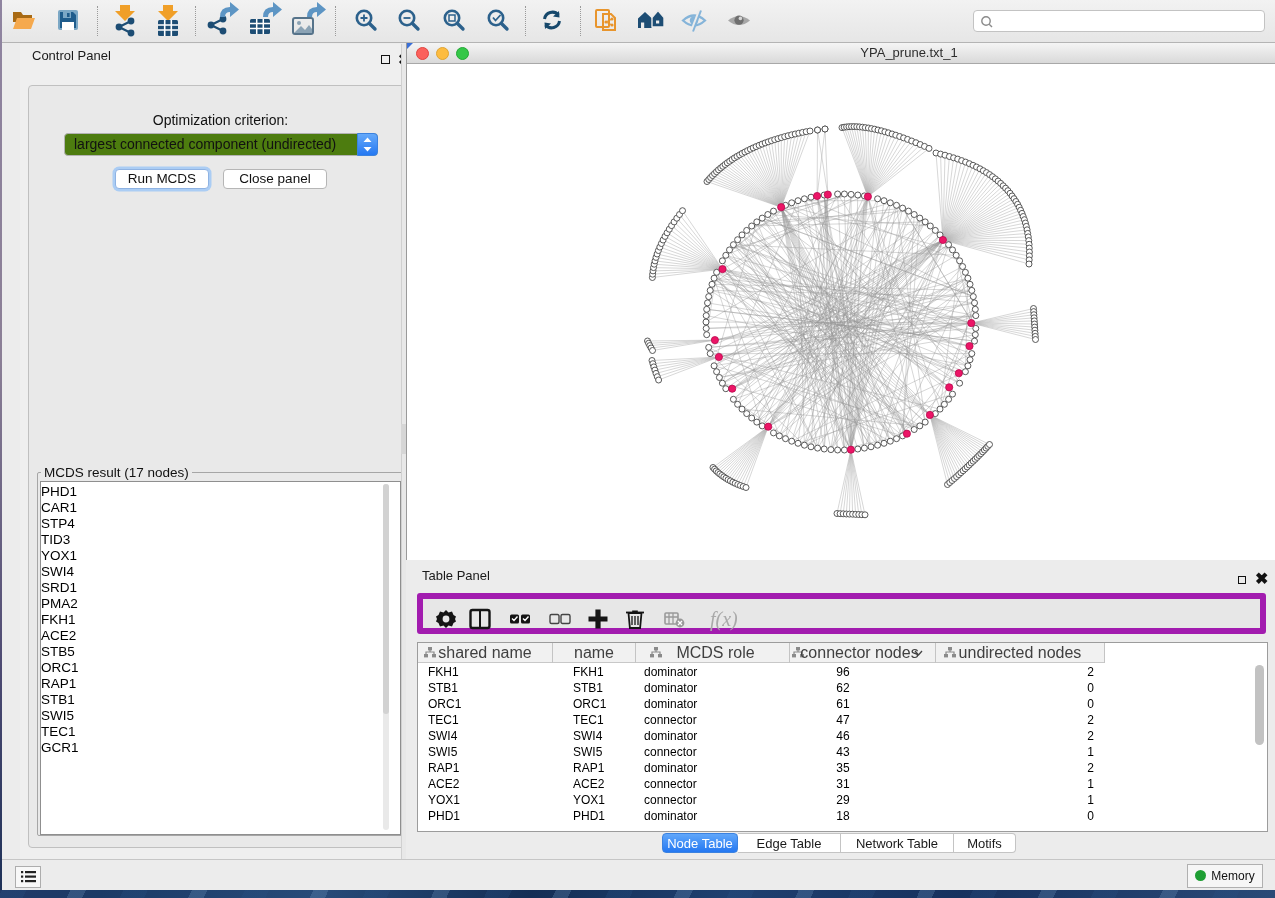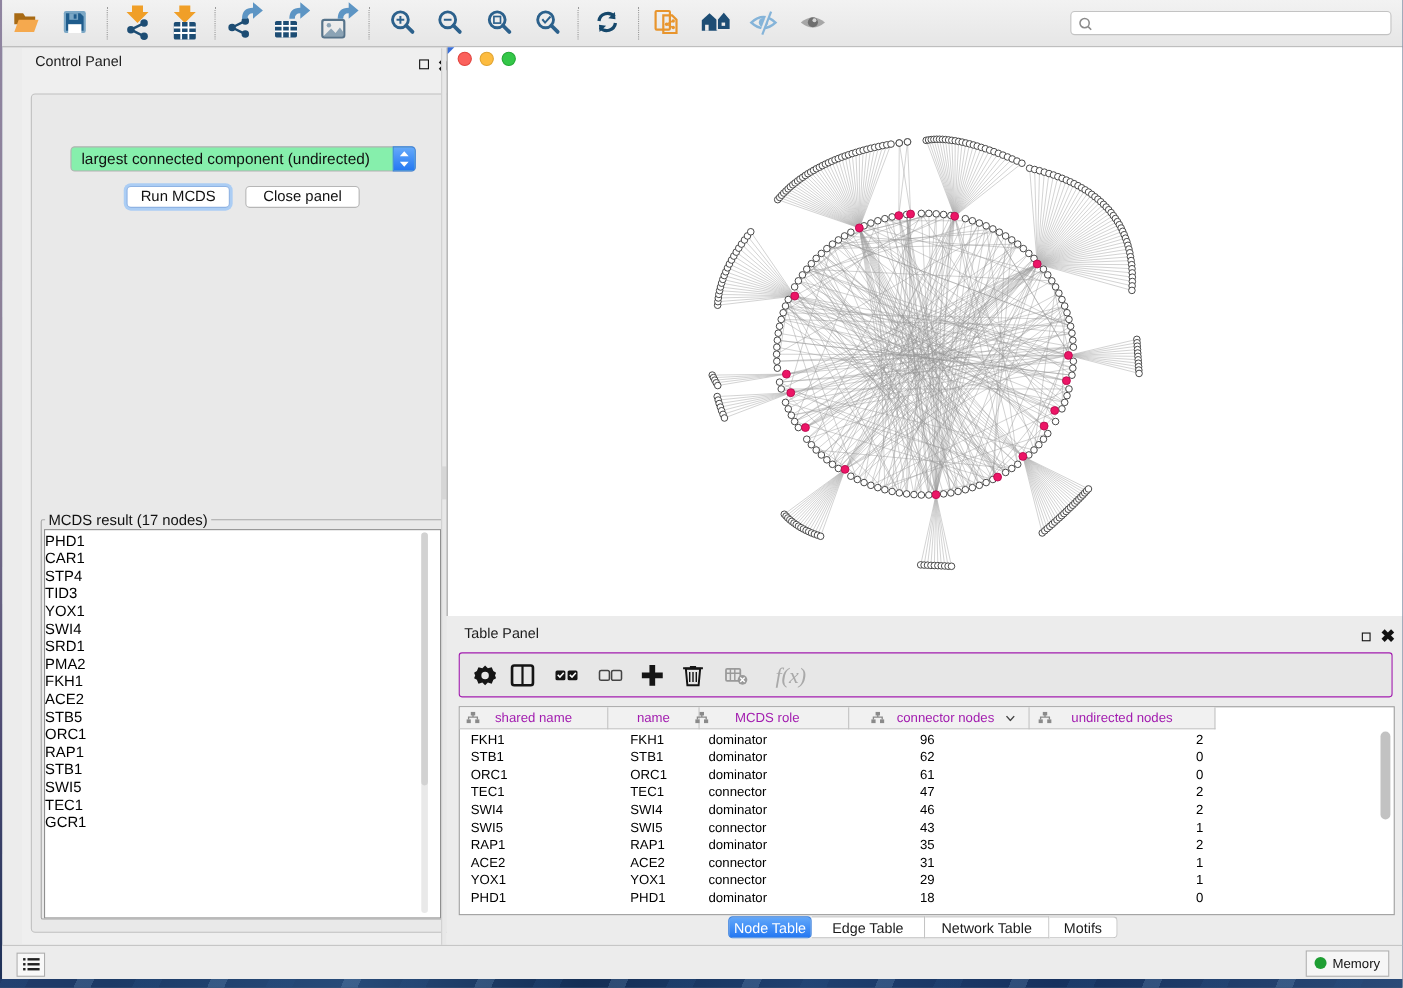--- a/index.html
+++ b/index.html
@@ -17,44 +17,44 @@
 
 #cp{position:absolute;left:18px;top:44px;width:401px;height:815px;background:#efefef}
 #cp .title{position:absolute;left:12px;top:4px;font-size:13px;color:#1a1a1a}
 .wbtns{position:absolute;top:6px;font-weight:bold;color:#111}
 #cptabs{position:absolute;left:77px;top:31px;height:20px;display:flex;z-index:3}
 .tab{height:20px;background:#fff;border:1px solid #c4c4c4;border-left:none;font-size:13px;color:#1a1a1a;display:flex;align-items:center;justify-content:center}
 .tab.first{border-left:1px solid #c4c4c4;border-radius:4px 0 0 4px}
 .tab.sel{background:linear-gradient(#61a7fa,#2478f2);color:#fff;border-color:#3b82e0;border-radius:0 4px 4px 0}
 #cpinner{position:absolute;left:8px;top:41px;width:385px;height:763px;background:#e9e9e9;border:1px solid #c0c0c0;border-radius:4px}
 #optlabel{position:absolute;left:0;top:27px;width:100%;text-align:center;font-size:14px;color:#111}
-#dd{position:absolute;left:36px;top:48px;width:314px;height:23px;background:#86efac;border:1px solid #b2b2b2;border-radius:4px;font-size:14px;color:#111;line-height:21px;padding-left:9px}
+#dd{position:absolute;left:36px;top:48px;width:314px;height:23px;background:#4d7c0f;border:1px solid #b2b2b2;border-radius:4px;font-size:14px;color:#111;line-height:21px;padding-left:9px}
 #dd .step{position:absolute;right:-1px;top:-1px;width:21px;height:23px;border-radius:0 4px 4px 0;background:linear-gradient(#65a9fa,#2478f2);border:1px solid #3b82e0}
 #btnrow{position:absolute;left:0;top:84px;width:100%}
 .btn{position:absolute;height:20px;background:#fff;border:1px solid #b6b6b6;border-radius:4px;font-size:13.5px;color:#111;text-align:center;line-height:18px}
 #runbtn{left:87px;top:0;width:94px;box-shadow:0 0 0 2.5px #abcdf4;border-color:#8fb3e3}
 #closebtn{left:195px;top:0;width:104px}
 #fieldset{position:absolute;left:9px;top:387px;width:366px;height:364px;border:1px solid #a6a6a6;border-radius:2px}
 #fieldset .legend{position:absolute;left:3px;top:-8px;background:#e9e9e9;padding:0 3px;font-size:13.5px;color:#111}
 #mlist{position:absolute;left:2px;top:8px;width:361px;height:354px;background:#fff;border:1px solid #8f8f8f;font-size:13.5px;color:#000;padding:2px 0 0 0px;line-height:16px}
 #mscroll{position:absolute;right:11px;top:2px;width:6px;height:346px;background:#e9e9e9;border-radius:3px}
 #mscroll .th{position:absolute;left:0;top:0;width:6px;height:230px;background:#d2d2d2;border-radius:3px}
 
 #vdiv{position:absolute;left:399px;top:44px;width:5px;height:815px;background:#e8e8e8;border-left:1px solid #d0d0d0}
 #vdivh{position:absolute;left:399px;top:424px;width:5px;height:30px;background:#d6d6d6}
 
 #net{position:absolute;left:404px;top:43px;width:869px;height:517px;background:#fff;border-left:1px solid #9a9a9a}
 #nettitle{position:absolute;left:0;top:0;width:100%;height:21px;background:linear-gradient(#f5f5f5,#d9d9d9);border-bottom:1px solid #a8a8a8;text-align:center;text-indent:136px;font-size:13px;color:#2d2d2d;line-height:20px}
 .tl{position:absolute;top:4px;width:13px;height:13px;border-radius:50%}
 
 #tp{position:absolute;left:404px;top:560px;width:869px;height:299px;background:#ececec}
 #tp .title{position:absolute;left:16px;top:8px;font-size:13px;color:#1a1a1a}
-#tptool{position:absolute;left:11px;top:33px;width:849px;height:41px;background:#e7e7e7;border:1px solid #a21caf;border-radius:3px}
+#tptool{position:absolute;left:11px;top:33px;width:849px;height:41px;background:#e7e7e7;border:6px solid #a21caf;border-radius:3px}
 #tbl{position:absolute;left:11px;top:82px;width:851px;height:190px;background:#fff;border:1px solid #9c9c9c}
-#thead{position:absolute;left:0;top:0;width:687px;height:20px;background:#f1f1f1;border-bottom:1px solid #c8c8c8;font-size:12px;color:#a21caf}
+#thead{position:absolute;left:0;top:0;width:687px;height:20px;background:#f1f1f1;border-bottom:1px solid #c8c8c8;font-size:16px;color:#404040}
 .hc{position:absolute;top:0;height:20px;border-right:1px solid #c4c4c4;text-align:center;line-height:19px}
 .hic{position:absolute;top:4px;width:12px;height:11px}
 .row{position:absolute;left:0;width:100%;height:16px;font-size:12px;color:#000}
 .c1{position:absolute;left:10px}.c2{position:absolute;left:155px}.c3{position:absolute;left:226px}
 .c4{position:absolute;left:360px;width:130px;text-align:center}.c5{position:absolute;left:496px;width:180px;text-align:right}
 #tscroll{position:absolute;right:3px;top:22px;width:9px;height:80px;background:#c2c2c2;border-radius:5px}
 #tptabs{position:absolute;left:256px;top:273px;height:21px;display:flex;font-size:13px}
 #memory{position:absolute;right:12px;top:864px;width:76px;height:24px;background:#f6f6f6;border:1px solid #b0b0b0;font-size:12px;color:#111;text-align:center;line-height:22px}
 #memory i{display:inline-block;width:11px;height:11px;border-radius:50%;background:#1e9e33;margin-right:5px;vertical-align:-1px}
 
@@ -178,40 +178,42 @@
           <circle cx="6" cy="7" r="4.2" fill="none" stroke="#8b8b8b" stroke-width="1.4"></circle>
           <path d="M9.2,10.2 L12,13" stroke="#8b8b8b" stroke-width="1.4"></path>
         </svg>
       </div></div>
 <div id="cp">
   <div class="title">Control Panel</div>
   <div class="wbtns" style="left:361px;font-weight:normal"><span style="display:inline-block;width:9px;height:9px;border:1.5px solid #111"></span></div>
   <div class="wbtns" style="left:378px">✖</div>
   <div id="cpinner"></div>
   <div id="cpbody" style="position:absolute;left:8px;top:41px;width:385px;height:763px">
+    <div id="optlabel">Optimization criterion:</div>
     <div id="dd">largest connected component (undirected)<span class="step"><svg width="19" height="21" viewBox="0 0 19 21">
               <path d="M5.5,8 L9.5,3.5 L13.5,8 Z M5.5,13 L9.5,17.5 L13.5,13 Z" fill="#fff"></path>
             </svg></span></div>
     <div id="btnrow">
           <div class="btn" id="runbtn">Run MCDS</div>
           <div class="btn" id="closebtn">Close panel</div>
         </div>
     <div id="fieldset">
           <span class="legend">MCDS result (17 nodes)</span>
       <div id="mlist">PHD1<br>CAR1<br>STP4<br>TID3<br>YOX1<br>SWI4<br>SRD1<br>PMA2<br>FKH1<br>ACE2<br>STB5<br>ORC1<br>RAP1<br>STB1<br>SWI5<br>TEC1<br>GCR1
         <div id="mscroll">
               <div class="th"></div>
             </div></div>
     </div>
   </div>
 </div>
 <div id="vdiv"></div>
     <div id="vdivh"></div>
 <div id="net">
   <div style="position:absolute;left:0;top:0;width:0;height:0;border-left:6px solid #3a6fd8;border-bottom:6px solid transparent;z-index:2"></div>
+      <div id="nettitle">YPA_prune.txt_1</div>
   <div class="tl" style="left:9px;background:#fb615c;border:1px solid #e1443f"></div>
   <div class="tl" style="left:29px;background:#fdbc40;border:1px solid #e0a431"></div>
   <div class="tl" style="left:49px;background:#34c748;border:1px solid #23a835"></div>
   <svg id="gsvg" width="869" height="496" viewBox="404 64 869 496">
         <path class="ch" d="M778.2 207.2L911.2 429.5 M778.2 207.2L899.6 435.9 M778.2 207.2L893.5 438.7 M778.2 207.2L887.3 441.2 M778.2 207.2L881.0 443.3 M778.2 207.2L874.6 445.2 M778.2 207.2L868.0 446.8 M778.2 207.2L861.4 448.1 M778.2 207.2L854.8 449.0 M778.2 207.2L841.4 450.0 M778.2 207.2L834.6 450.0 M778.2 207.2L827.9 449.6 M778.2 207.2L821.2 449.0 M778.2 207.2L814.6 448.1 M778.2 207.2L971.5 341.1 M778.2 207.2L967.0 359.7 M778.2 207.2L962.4 371.7 M814.1 196.0L887.3 441.2 M814.1 196.0L874.6 445.2 M814.1 196.0L861.4 448.1 M814.1 196.0L841.4 450.0 M824.8 194.6L821.2 449.0 M824.8 194.6L808.0 446.8 M824.8 194.6L795.0 443.3 M824.8 194.6L782.5 438.7 M864.9 196.6L841.4 450.0 M864.9 196.6L827.9 449.6 M864.9 196.6L814.6 448.1 M864.9 196.6L801.4 445.2 M864.9 196.6L788.7 441.2 M864.9 196.6L776.4 435.9 M864.9 196.6L759.2 425.9 M864.9 196.6L748.7 418.0 M864.9 196.6L937.0 409.1 M864.9 196.6L922.2 422.1 M864.9 196.6L911.2 429.5 M939.9 240.0L776.4 435.9 M939.9 240.0L770.5 432.9 M939.9 240.0L759.2 425.9 M939.9 240.0L753.8 422.1 M939.9 240.0L748.7 418.0 M939.9 240.0L743.7 413.6 M939.9 240.0L739.0 409.1 M939.9 240.0L734.6 404.3 M939.9 240.0L730.4 399.3 M939.9 240.0L722.8 388.7 M939.9 240.0L719.4 383.2 M939.9 240.0L716.4 377.5 M939.9 240.0L713.6 371.7 M939.9 240.0L711.1 365.8 M939.9 240.0L707.2 353.6 M939.9 240.0L705.7 347.4 M939.9 240.0L874.6 445.2 M939.9 240.0L861.4 448.1 M939.9 240.0L841.4 450.0 M939.9 240.0L827.9 449.6 M719.5 269.1L972.8 315.6 M719.5 269.1L972.3 334.7 M719.5 269.1L968.8 353.6 M719.5 269.1L964.9 365.8 M719.5 269.1L956.6 383.2 M719.5 269.1L911.2 429.5 M719.5 269.1L893.5 438.7 M719.5 269.1L881.0 443.3 M711.9 340.1L964.9 278.2 M711.9 340.1L968.8 290.4 M711.9 340.1L971.5 302.9 M711.9 340.1L972.8 315.6 M715.9 357.0L968.8 290.4 M715.9 357.0L971.5 302.9 M715.9 357.0L972.8 315.6 M729.2 388.7L932.3 230.4 M729.2 388.7L945.6 244.7 M729.2 388.7L953.2 255.3 M729.2 388.7L959.6 266.5 M729.2 388.7L964.9 278.2 M765.2 426.7L874.6 198.8 M765.2 426.7L887.3 202.8 M765.2 426.7L899.6 208.1 M765.2 426.7L911.2 214.5 M765.2 426.7L922.2 221.9 M765.2 426.7L932.3 230.4 M765.2 426.7L945.6 244.7 M765.2 426.7L967.0 284.3 M765.2 426.7L970.3 296.6 M765.2 426.7L972.3 309.3 M847.9 449.7L801.4 198.8 M847.9 449.7L808.0 197.2 M847.9 449.7L821.2 195.0 M847.9 449.7L834.6 194.0 M847.9 449.7L841.4 194.0 M847.9 449.7L848.1 194.4 M847.9 449.7L854.8 195.0 M847.9 449.7L861.4 195.9 M847.9 449.7L874.6 198.8 M847.9 449.7L881.0 200.7 M847.9 449.7L887.3 202.8 M847.9 449.7L893.5 205.3 M847.9 449.7L899.6 208.1 M847.9 449.7L905.5 211.1 M847.9 449.7L726.5 249.9 M847.9 449.7L734.6 239.7 M847.9 449.7L743.7 230.4 M847.9 449.7L753.8 221.9 M903.9 433.7L748.7 226.0 M903.9 433.7L759.2 218.1 M903.9 433.7L770.5 211.1 M903.9 433.7L788.7 202.8 M903.9 433.7L801.4 198.8 M926.9 414.9L713.6 272.3 M926.9 414.9L722.8 255.3 M926.9 414.9L730.4 244.7 M926.9 414.9L739.0 234.9 M926.9 414.9L748.7 226.0 M926.9 414.9L759.2 218.1 M946.2 387.3L734.6 239.7 M946.2 387.3L743.7 230.4 M946.2 387.3L753.8 221.9 M955.8 373.2L709.0 284.3 M955.8 373.2L713.6 272.3 M955.8 373.2L722.8 255.3 M966.5 346.1L704.5 302.9 M966.5 346.1L707.2 290.4 M966.5 346.1L711.1 278.2 M968.3 323.1L703.0 322.0 M968.3 323.1L716.4 377.5 M968.3 323.1L711.1 365.8 M968.3 323.1L705.7 347.4 M968.3 323.1L703.2 328.4 M968.3 323.1L713.6 272.3 M968.3 323.1L722.8 255.3 M968.3 323.1L730.4 244.7 M927.3 226.0L764.8 214.5 M964.9 278.2L827.9 449.6 M707.2 353.6L937.0 409.1 M730.4 244.7L953.2 255.3 M893.5 438.7L711.1 278.2 M956.6 383.2L834.6 194.0 M713.6 272.3L854.8 195.0 M726.5 249.9L922.2 422.1 M971.5 302.9L711.1 278.2 M707.2 353.6L911.2 429.5 M743.7 230.4L841.4 194.0 M711.1 278.2L899.6 435.9 M893.5 438.7L964.9 278.2 M709.0 284.3L841.4 194.0 M707.2 290.4L916.8 425.9 M753.8 221.9L905.5 211.1 M970.3 296.6L759.2 218.1 M932.3 413.6L743.7 230.4 M899.6 435.9L916.8 218.1 M916.8 425.9L711.1 365.8 M801.4 445.2L795.0 200.7 M734.6 239.7L893.5 438.7 M801.4 198.8L956.6 260.8 M730.4 244.7L922.2 422.1 M776.4 435.9L713.6 272.3 M911.2 429.5L711.1 278.2 M861.4 448.1L821.2 195.0 M962.4 371.7L801.4 445.2 M937.0 409.1L971.5 302.9 M730.4 399.3L922.2 221.9 M971.5 341.1L893.5 438.7 M972.3 334.7L953.2 255.3 M719.4 383.2L795.0 200.7 M788.7 441.2L730.4 399.3 M861.4 195.9L722.8 255.3 M899.6 435.9L911.2 214.5 M937.0 234.9L759.2 425.9 M972.8 328.4L899.6 208.1 M874.6 445.2L719.4 260.8 M743.7 230.4L949.5 394.1 M970.3 296.6L782.5 205.3 M743.7 413.6L937.0 234.9 M764.8 214.5L964.9 365.8 M970.3 296.6L707.2 290.4 M814.6 448.1L719.4 260.8 M739.0 409.1L916.8 425.9 M899.6 435.9L719.4 383.2 M711.1 365.8L922.2 221.9 M937.0 234.9L795.0 443.3 M945.6 244.7L881.0 443.3 M962.4 371.7L893.5 438.7 M716.4 377.5L972.3 334.7 M713.6 272.3L703.7 334.7 M726.5 249.9L887.3 202.8 M968.8 353.6L788.7 441.2 M814.6 448.1L713.6 272.3 M711.1 278.2L759.2 425.9 M788.7 441.2L916.8 218.1 M834.6 450.0L899.6 435.9 M801.4 445.2L707.2 353.6 M972.8 328.4L899.6 208.1 M776.4 435.9L962.4 272.3 M814.6 448.1L945.6 244.7 M703.7 309.3L971.5 341.1 M949.5 249.9L782.5 205.3 M868.0 446.8L739.0 234.9 M962.4 371.7L711.1 278.2 M834.6 194.0L734.6 404.3 M899.6 208.1L748.7 226.0 M753.8 422.1L861.4 195.9 M964.9 278.2L962.4 371.7 M722.8 255.3L782.5 205.3 M922.2 422.1L893.5 205.3 M753.8 221.9L711.1 365.8 M972.3 309.3L922.2 422.1 M893.5 205.3L782.5 438.7 M801.4 445.2L959.6 266.5 M848.1 194.4L764.8 214.5 M722.8 255.3L788.7 202.8 M764.8 214.5L848.1 194.4 M821.2 449.0L848.1 194.4 M703.2 315.6L964.9 365.8 M705.7 347.4L887.3 441.2 M795.0 200.7L881.0 200.7 M899.6 208.1L703.0 322.0 M759.2 218.1L970.3 296.6 M937.0 409.1L956.6 260.8 M922.2 221.9L748.7 226.0 M795.0 443.3L949.5 394.1 M808.0 446.8L905.5 211.1 M972.3 334.7L730.4 244.7 M730.4 399.3L972.8 315.6 M801.4 445.2L922.2 221.9 M964.9 278.2L719.4 383.2 M964.9 278.2L753.8 422.1 M841.4 450.0L821.2 195.0 M801.4 198.8L941.4 404.3 M821.2 195.0L868.0 446.8 M739.0 234.9L956.6 383.2 M709.0 284.3L968.8 290.4 M911.2 429.5L722.8 255.3 M730.4 244.7L881.0 443.3 M868.0 446.8L734.6 239.7 M821.2 195.0L834.6 450.0 M764.8 214.5L887.3 441.2 M945.6 244.7L719.4 383.2 M968.8 353.6L707.2 353.6 M703.2 328.4L972.8 315.6 M971.5 341.1L703.7 309.3 M916.8 218.1L827.9 449.6 M734.6 239.7L911.2 429.5 M753.8 422.1L887.3 202.8 M705.7 347.4L972.8 328.4"></path>
         <path class="fe" d="M778.2 207.2L704.0 181.5 M778.2 207.2L705.8 179.5 M778.2 207.2L707.6 177.5 M778.2 207.2L709.5 175.5 M778.2 207.2L711.5 173.6 M778.2 207.2L713.5 171.7 M778.2 207.2L715.5 169.8 M778.2 207.2L717.7 168.0 M778.2 207.2L719.8 166.3 M778.2 207.2L722.1 164.5 M778.2 207.2L724.3 162.8 M778.2 207.2L726.7 161.2 M778.2 207.2L729.1 159.5 M778.2 207.2L731.5 157.9 M778.2 207.2L734.0 156.4 M778.2 207.2L736.6 154.9 M778.2 207.2L739.2 153.4 M778.2 207.2L741.9 152.0 M778.2 207.2L744.6 150.6 M778.2 207.2L747.4 149.2 M778.2 207.2L750.2 147.9 M778.2 207.2L753.1 146.6 M778.2 207.2L756.1 145.3 M778.2 207.2L759.1 144.1 M778.2 207.2L762.2 142.9 M778.2 207.2L765.3 141.8 M778.2 207.2L768.4 140.7 M778.2 207.2L771.7 139.6 M778.2 207.2L775.0 138.6 M778.2 207.2L778.3 137.6 M778.2 207.2L781.7 136.6 M778.2 207.2L785.1 135.7 M778.2 207.2L788.6 134.8 M778.2 207.2L792.2 134.0 M778.2 207.2L795.8 133.2 M778.2 207.2L799.5 132.4 M778.2 207.2L803.2 131.7 M778.2 207.2L807.0 131.0 M864.9 196.6L839.0 127.6 M864.9 196.6L841.2 127.2 M864.9 196.6L843.6 126.9 M864.9 196.6L846.0 126.7 M864.9 196.6L848.5 126.6 M864.9 196.6L851.1 126.6 M864.9 196.6L853.8 126.7 M864.9 196.6L856.5 126.9 M864.9 196.6L859.4 127.2 M864.9 196.6L862.3 127.6 M864.9 196.6L865.4 128.0 M864.9 196.6L868.5 128.6 M864.9 196.6L871.7 129.2 M864.9 196.6L875.0 130.0 M864.9 196.6L878.4 130.8 M864.9 196.6L881.9 131.8 M864.9 196.6L885.4 132.8 M864.9 196.6L889.1 134.0 M864.9 196.6L892.8 135.2 M864.9 196.6L896.7 136.5 M864.9 196.6L900.6 137.9 M864.9 196.6L904.6 139.4 M864.9 196.6L908.7 141.0 M864.9 196.6L912.9 142.7 M864.9 196.6L917.2 144.5 M864.9 196.6L921.5 146.4 M864.9 196.6L926.0 148.4 M939.9 240.0L933.0 153.0 M939.9 240.0L937.6 154.1 M939.9 240.0L942.0 155.2 M939.9 240.0L946.4 156.5 M939.9 240.0L950.6 157.8 M939.9 240.0L954.7 159.1 M939.9 240.0L958.7 160.6 M939.9 240.0L962.6 162.1 M939.9 240.0L966.4 163.7 M939.9 240.0L970.0 165.3 M939.9 240.0L973.5 167.0 M939.9 240.0L977.0 168.8 M939.9 240.0L980.3 170.7 M939.9 240.0L983.5 172.6 M939.9 240.0L986.6 174.6 M939.9 240.0L989.5 176.7 M939.9 240.0L992.4 178.9 M939.9 240.0L995.1 181.1 M939.9 240.0L997.7 183.4 M939.9 240.0L1000.2 185.8 M939.9 240.0L1002.6 188.2 M939.9 240.0L1004.9 190.7 M939.9 240.0L1007.1 193.3 M939.9 240.0L1009.1 196.0 M939.9 240.0L1011.0 198.7 M939.9 240.0L1012.9 201.5 M939.9 240.0L1014.6 204.3 M939.9 240.0L1016.2 207.3 M939.9 240.0L1017.6 210.3 M939.9 240.0L1019.0 213.4 M939.9 240.0L1020.2 216.5 M939.9 240.0L1021.4 219.7 M939.9 240.0L1022.4 223.0 M939.9 240.0L1023.3 226.4 M939.9 240.0L1024.1 229.8 M939.9 240.0L1024.7 233.4 M939.9 240.0L1025.3 236.9 M939.9 240.0L1025.8 240.6 M939.9 240.0L1026.1 244.3 M939.9 240.0L1026.3 248.1 M939.9 240.0L1026.4 252.0 M939.9 240.0L1026.4 255.9 M939.9 240.0L1026.2 259.9 M939.9 240.0L1026.0 264.0 M968.3 323.1L1030.5 308.5 M968.3 323.1L1030.7 311.6 M968.3 323.1L1030.9 314.7 M968.3 323.1L1031.1 317.8 M968.3 323.1L1031.3 320.9 M968.3 323.1L1031.5 324.0 M968.3 323.1L1031.7 327.1 M968.3 323.1L1031.9 330.2 M968.3 323.1L1032.1 333.3 M968.3 323.1L1032.3 336.4 M968.3 323.1L1032.5 339.5 M719.5 269.1L649.4 277.5 M719.5 269.1L649.6 274.2 M719.5 269.1L650.0 270.9 M719.5 269.1L650.5 267.6 M719.5 269.1L651.2 264.2 M719.5 269.1L652.0 260.9 M719.5 269.1L653.0 257.4 M719.5 269.1L654.1 254.0 M719.5 269.1L655.4 250.5 M719.5 269.1L656.8 247.1 M719.5 269.1L658.4 243.5 M719.5 269.1L660.1 240.0 M719.5 269.1L662.0 236.4 M719.5 269.1L664.1 232.8 M719.5 269.1L666.3 229.2 M719.5 269.1L668.6 225.6 M719.5 269.1L671.1 221.9 M719.5 269.1L673.8 218.2 M719.5 269.1L676.5 214.5 M719.5 269.1L679.5 210.7 M711.9 340.1L644.5 341.0 M711.9 340.1L645.6 343.3 M711.9 340.1L646.8 345.6 M711.9 340.1L648.1 348.0 M711.9 340.1L649.5 350.5 M715.9 357.0L649.0 360.5 M715.9 357.0L649.9 363.7 M715.9 357.0L650.8 366.9 M715.9 357.0L651.9 370.1 M715.9 357.0L653.0 373.4 M715.9 357.0L654.3 376.7 M715.9 357.0L655.6 380.0 M765.2 426.7L710.0 467.5 M765.2 426.7L711.6 469.2 M765.2 426.7L713.2 470.9 M765.2 426.7L715.0 472.5 M765.2 426.7L716.8 474.0 M765.2 426.7L718.8 475.5 M765.2 426.7L720.8 476.9 M765.2 426.7L722.9 478.3 M765.2 426.7L725.1 479.7 M765.2 426.7L727.4 480.9 M765.2 426.7L729.8 482.2 M765.2 426.7L732.2 483.3 M765.2 426.7L734.8 484.5 M765.2 426.7L737.4 485.5 M765.2 426.7L740.2 486.5 M765.2 426.7L743.0 487.5 M847.9 449.7L834.0 513.5 M847.9 449.7L837.1 513.7 M847.9 449.7L840.2 513.8 M847.9 449.7L843.3 514.0 M847.9 449.7L846.4 514.1 M847.9 449.7L849.6 514.2 M847.9 449.7L852.7 514.4 M847.9 449.7L855.8 514.5 M847.9 449.7L858.9 514.7 M847.9 449.7L862.0 514.8 M926.9 414.9L944.5 484.5 M926.9 414.9L946.8 482.5 M926.9 414.9L949.1 480.5 M926.9 414.9L951.4 478.5 M926.9 414.9L953.6 476.6 M926.9 414.9L955.8 474.6 M926.9 414.9L957.9 472.7 M926.9 414.9L960.1 470.7 M926.9 414.9L962.2 468.8 M926.9 414.9L964.2 466.9 M926.9 414.9L966.2 465.0 M926.9 414.9L968.2 463.0 M926.9 414.9L970.2 461.2 M926.9 414.9L972.2 459.3 M926.9 414.9L974.1 457.4 M926.9 414.9L975.9 455.5 M926.9 414.9L977.8 453.7 M926.9 414.9L979.6 451.8 M926.9 414.9L981.4 450.0 M926.9 414.9L983.1 448.1 M926.9 414.9L984.8 446.3 M926.9 414.9L986.5 444.5 M814.1 196.0L814.5 130.0 M824.8 194.6L814.5 130.0 M814.1 196.0L822.0 129.0 M824.8 194.6L822.0 129.0"></path>
         <g class="nd">
           <circle cx="703.0" cy="322.0" r="3.0"></circle>
           <circle cx="703.2" cy="315.6" r="3.0"></circle>
           <circle cx="703.7" cy="309.3" r="3.0"></circle>
@@ -591,21 +593,21 @@
               <svg class="hic" viewBox="0 0 12 11">
                 <g fill="#8a8a8a">
                   <rect x="4" y="0" width="4" height="3.4"></rect>
                   <rect x="0" y="7" width="4" height="3.4"></rect>
                   <rect x="8" y="7" width="4" height="3.4"></rect>
                   <path d="M6,3 v2 M2,7 v-2 h8 v2" stroke="#8a8a8a" fill="none" stroke-width="1.2"></path>
                 </g>
               </svg>
             </span><span style="position:relative">shared name</span></div>
           <div class="hc" style="left:135px;width:83px"><span style="position:relative">name</span></div>
-          <div class="hc" style="left:206px;width:148px"><span style="position:absolute;left:8px">
+          <div class="hc" style="left:224px;width:148px"><span style="position:absolute;left:8px">
               <svg class="hic" viewBox="0 0 12 11">
                 <g fill="#8a8a8a">
                   <rect x="4" y="0" width="4" height="3.4"></rect>
                   <rect x="0" y="7" width="4" height="3.4"></rect>
                   <rect x="8" y="7" width="4" height="3.4"></rect>
                   <path d="M6,3 v2 M2,7 v-2 h8 v2" stroke="#8a8a8a" fill="none" stroke-width="1.2"></path>
                 </g>
               </svg>
             </span><span style="position:relative">MCDS role</span></div>
           <div class="hc" style="left:366px;width:152px"><span style="position:absolute;left:8px">

